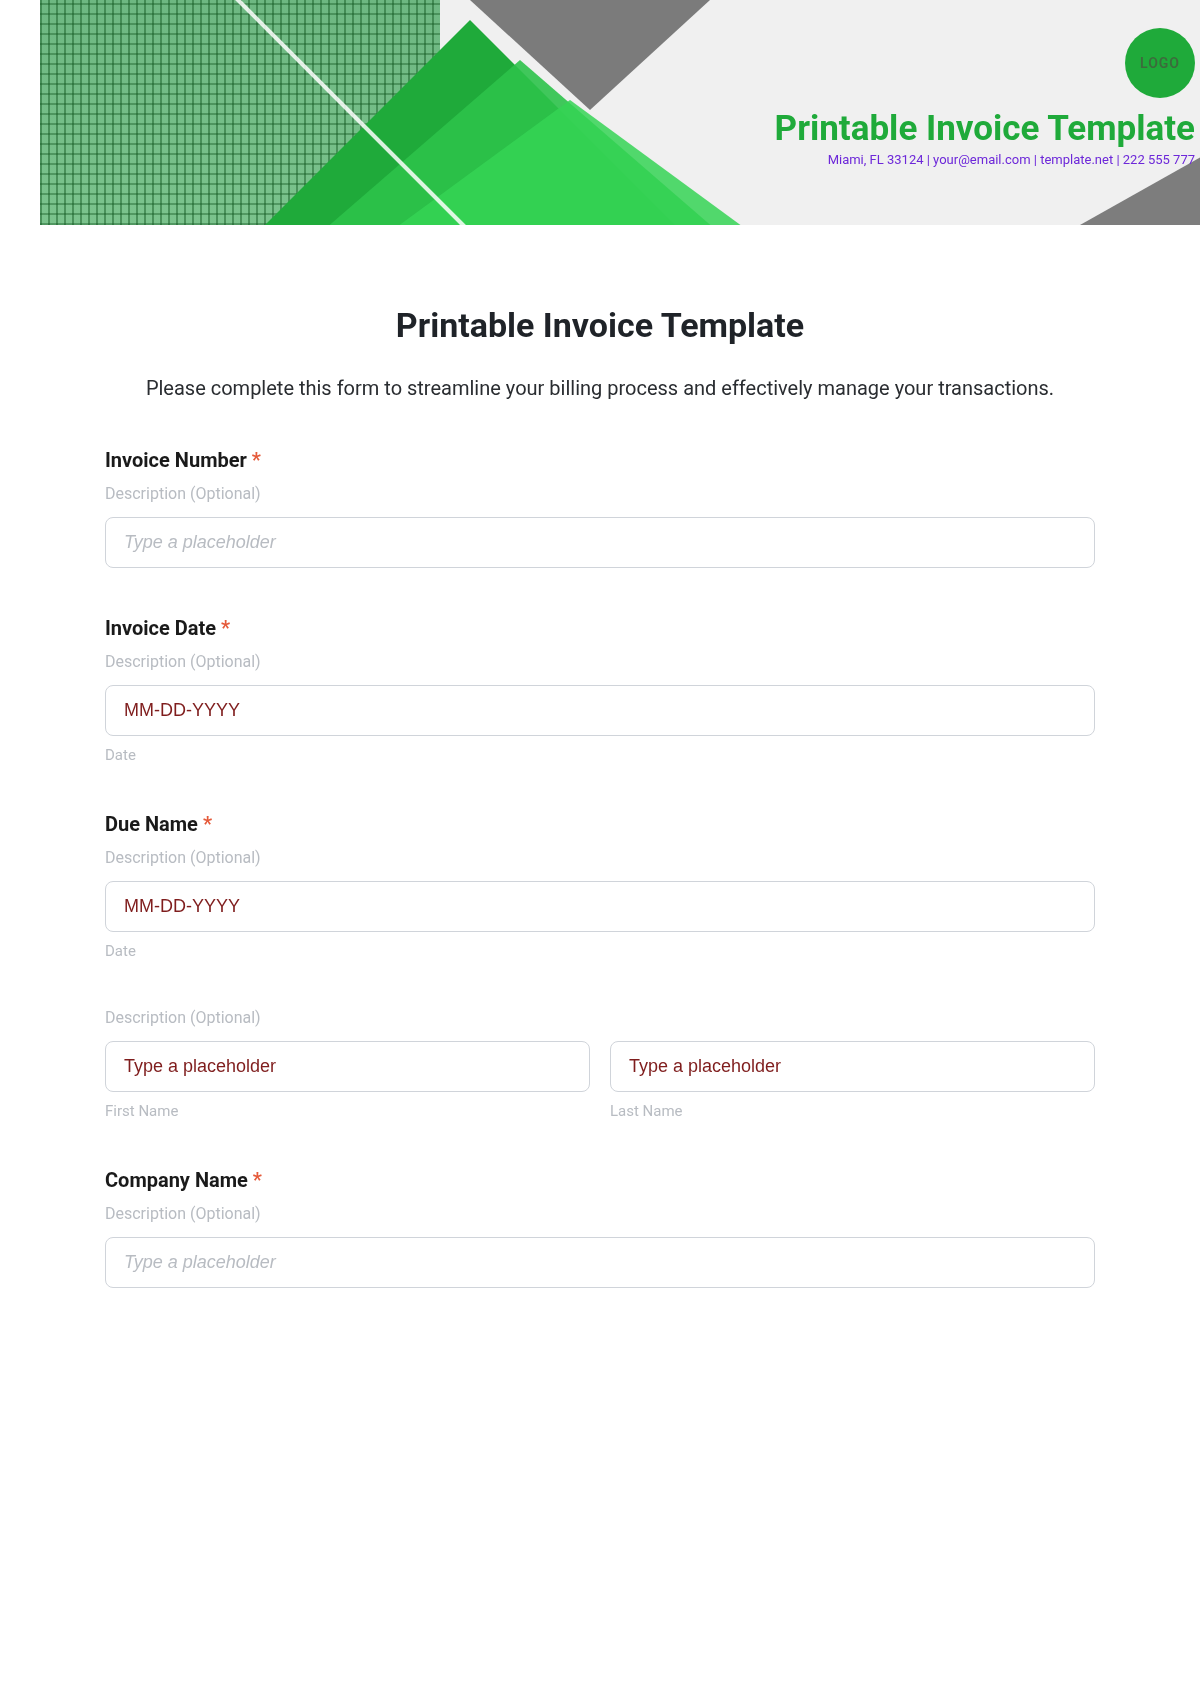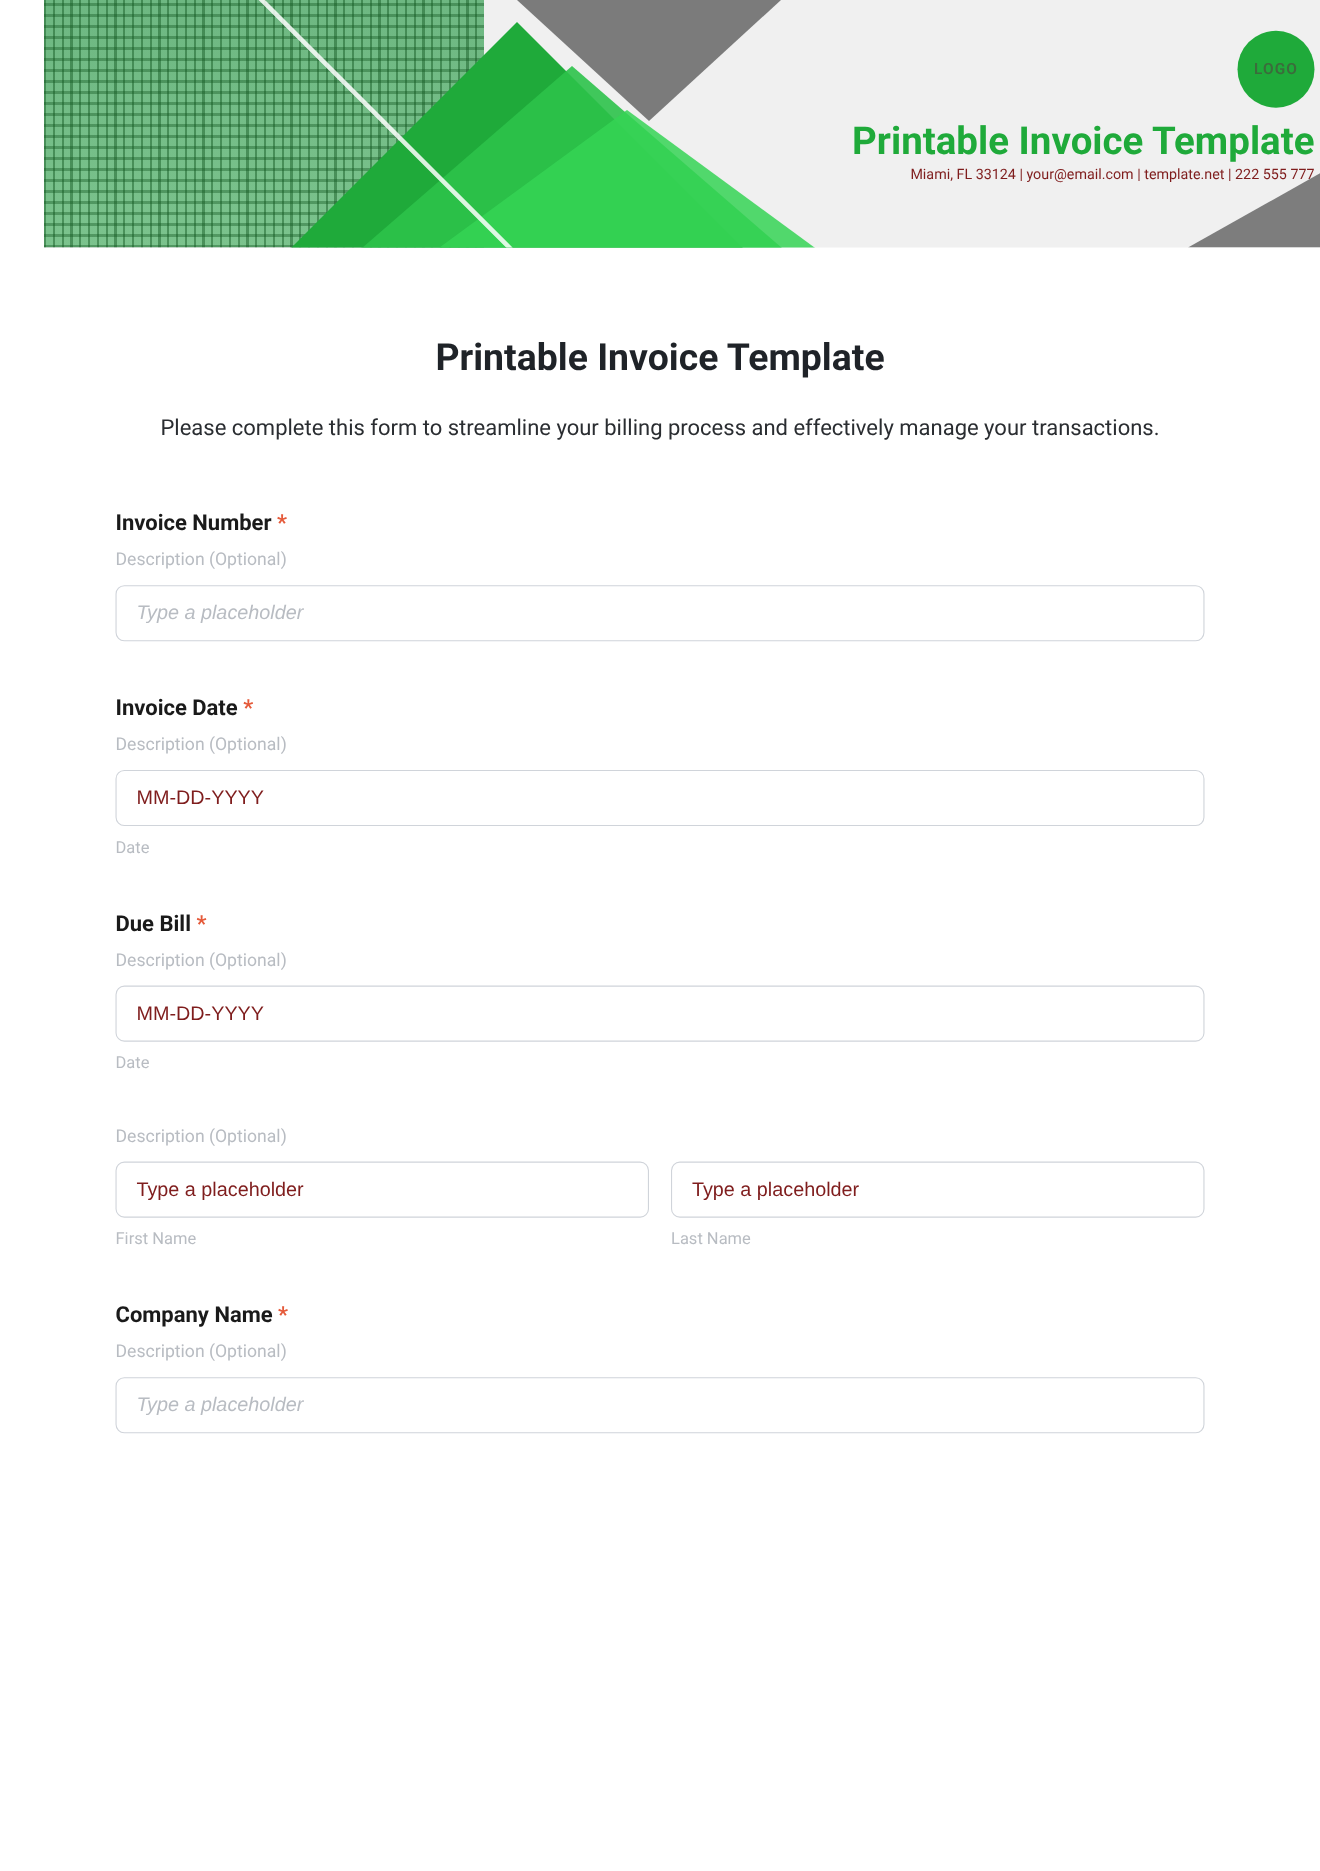--- a/index.html
+++ b/index.html
@@ -80,40 +80,40 @@
     top: 108px;
     color: #1faa3a;
     font-size: 35px;
     font-weight: 700;
     text-align: right;
   }
   .banner .banner-sub {
     position: absolute;
     right: 45px;
     top: 152px;
-    color: #7f1d1d;
+    color: #6d28d9;
     font-size: 13px;
     text-align: right;
   }
   .content {
     padding: 80px 105px 40px 105px;
   }
   .page-title {
     text-align: center;
     font-size: 34px;
     font-weight: 700;
     color: #1f2328;
     margin-bottom: 28px;
   }
   .page-desc {
     text-align: center;
     font-size: 20px;
     color: #2a2d31;
     line-height: 1.5;
-    margin-bottom: 60px;
+    margin-bottom: 45px;
   }
   .field { margin-bottom: 48px; }
   .field-label {
     font-size: 20px;
     font-weight: 700;
     color: #1a1a1a;
     margin-bottom: 12px;
   }
   .req { color: #e55a3a; }
   .field-desc {
@@ -193,21 +193,21 @@
       <span>Invoice Date</span>
       <span class="req">*</span>
     </div>
     <div class="field-desc">Description (Optional)</div>
     <input class="input filled-look" type="text" value="MM-DD-YYYY" style="">
     <div class="sublabel">Date</div>
   </div>
 
   <div class="field">
     <div class="field-label">
-      <span>Due Bill</span>
+      <span>Due Name</span>
       <span class="req">*</span>
     </div>
     <div class="field-desc">Description (Optional)</div>
     <input class="input filled-look" type="text" value="MM-DD-YYYY" style="">
     <div class="sublabel">Date</div>
   </div>
 
 
   <div class="field">
     <div class="field-desc">Description (Optional)</div>

